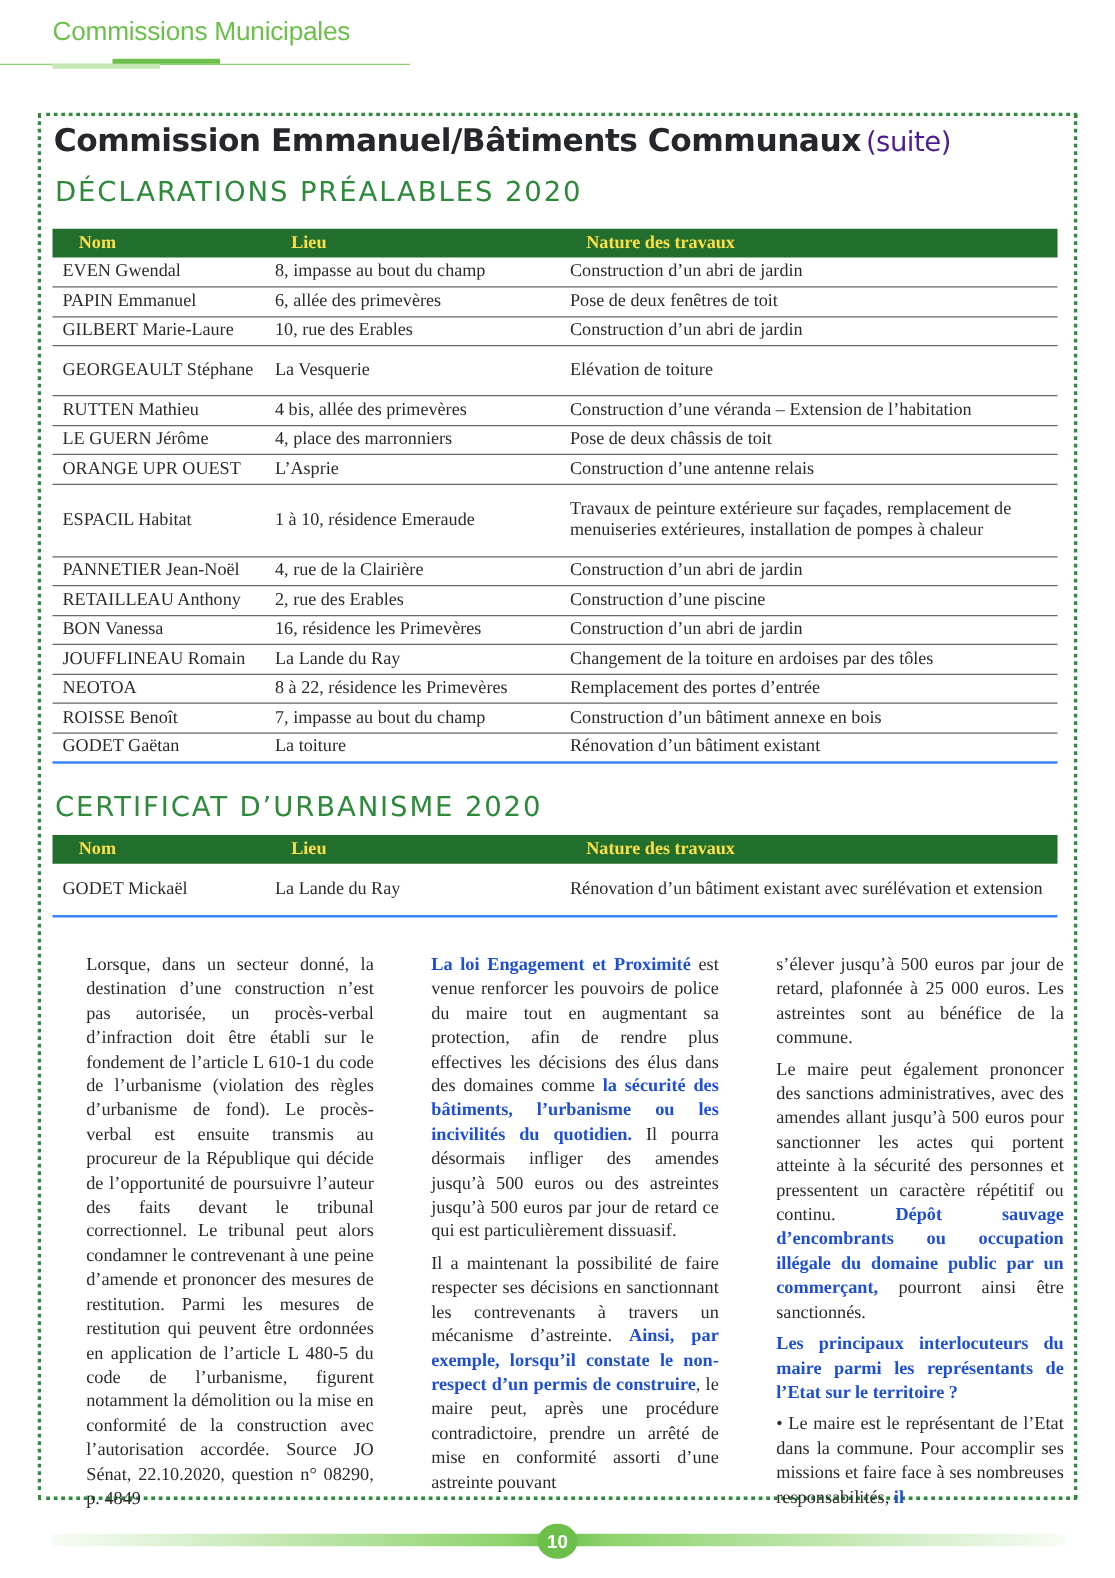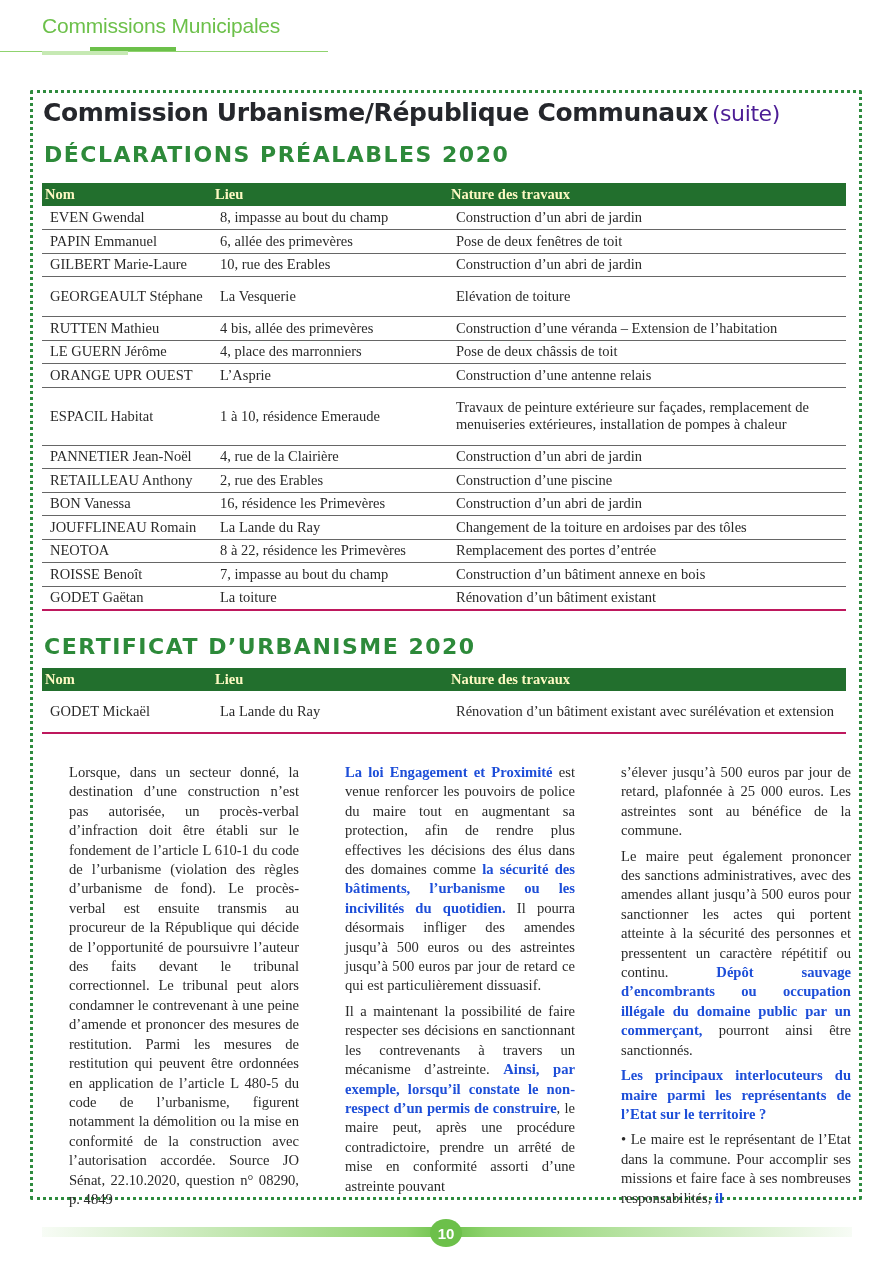--- a/index.html
+++ b/index.html
@@ -15,26 +15,26 @@
 
   
   .frame { position: absolute; left: 30px; top: 90px; width: 832px; height: 1110px;
     border: 3px dotted #2e8b3e; border-radius: 2px; }
 
   .main-title { position: absolute; left: 43px; top: 98px; font-family: "DejaVu Sans", "Liberation Sans", sans-serif;
     font-weight: bold; font-size: 25px; color: #25272c; letter-spacing: -0.4px; white-space: nowrap; }
   .main-title .suffix { font-weight: normal; font-size: 22px; color: #4c1d95; margin-left: 4px; }
 
   .section-title { position: absolute; left: 44px; font-family: "DejaVu Sans", "Liberation Sans", sans-serif;
-    font-size: 22px; color: #2d8a3a; letter-spacing: 1.5px; font-variant: small-caps; text-transform: uppercase; font-weight: bold; }
+    font-size: 22px; color: #2d8a3a; letter-spacing: 1.5px; font-variant: small-caps; text-transform: uppercase; font-weight: normal; }
 
   table.data { position: absolute; left: 42px; width: 804px; border-collapse: collapse; font-size: 14.5px; }
-  table.data th { background: #226f2d; color: #fef9c3; text-align: left; font-weight: bold; padding: 2px 3px; height: 23px; }
+  table.data th { background: #226f2d; color: #fde047; text-align: left; font-weight: bold; padding: 2px 21px; height: 23px; }
   table.data td { padding: 1px 8px; border-bottom: 1.5px solid #666; height: 23.5px; vertical-align: middle; line-height: 17px; }
-  table.data tr:last-child td { border-bottom: 2px solid #be185d; }
+  table.data tr:last-child td { border-bottom: 2px solid #3b82f6; }
   .c1 { width: 170px; }
   .c2 { width: 236px; }
 
   
   .col { position: absolute; top: 763px; width: 256px; font-size: 14.6px; line-height: 19.4px; text-align: justify; color: #2a2a2a; }
   .col p { margin-bottom: 6px; margin-left: 26px; }
   .col b { color: #1d4ed8; }
   .col1 { left: 43px; }
   .col2 { left: 319px; }
   .col3 { left: 595px; }
@@ -52,21 +52,21 @@
 <div class="page-header">
   <div class="title">Commissions Municipales</div>
 </div>
 <div class="header-rule"></div>
 <div class="header-rule-light"></div>
 <div class="header-rule-accent"></div>
 
 <div class="frame"></div>
 
 <div class="main-title">
-  <span>Commission Urbanisme/République Communaux</span><span class="suffix">(suite)</span>
+  <span>Commission Emmanuel/Bâtiments Communaux</span><span class="suffix">(suite)</span>
 </div>
 
 <div class="section-title" style="top:142px;">Déclarations préalables 2020</div>
 
 <table class="data" style="top:183px;">
   <thead>
     <tr>
       <th class="c1">Nom</th>
       <th class="c2">Lieu</th>
       <th>Nature des travaux</th>

